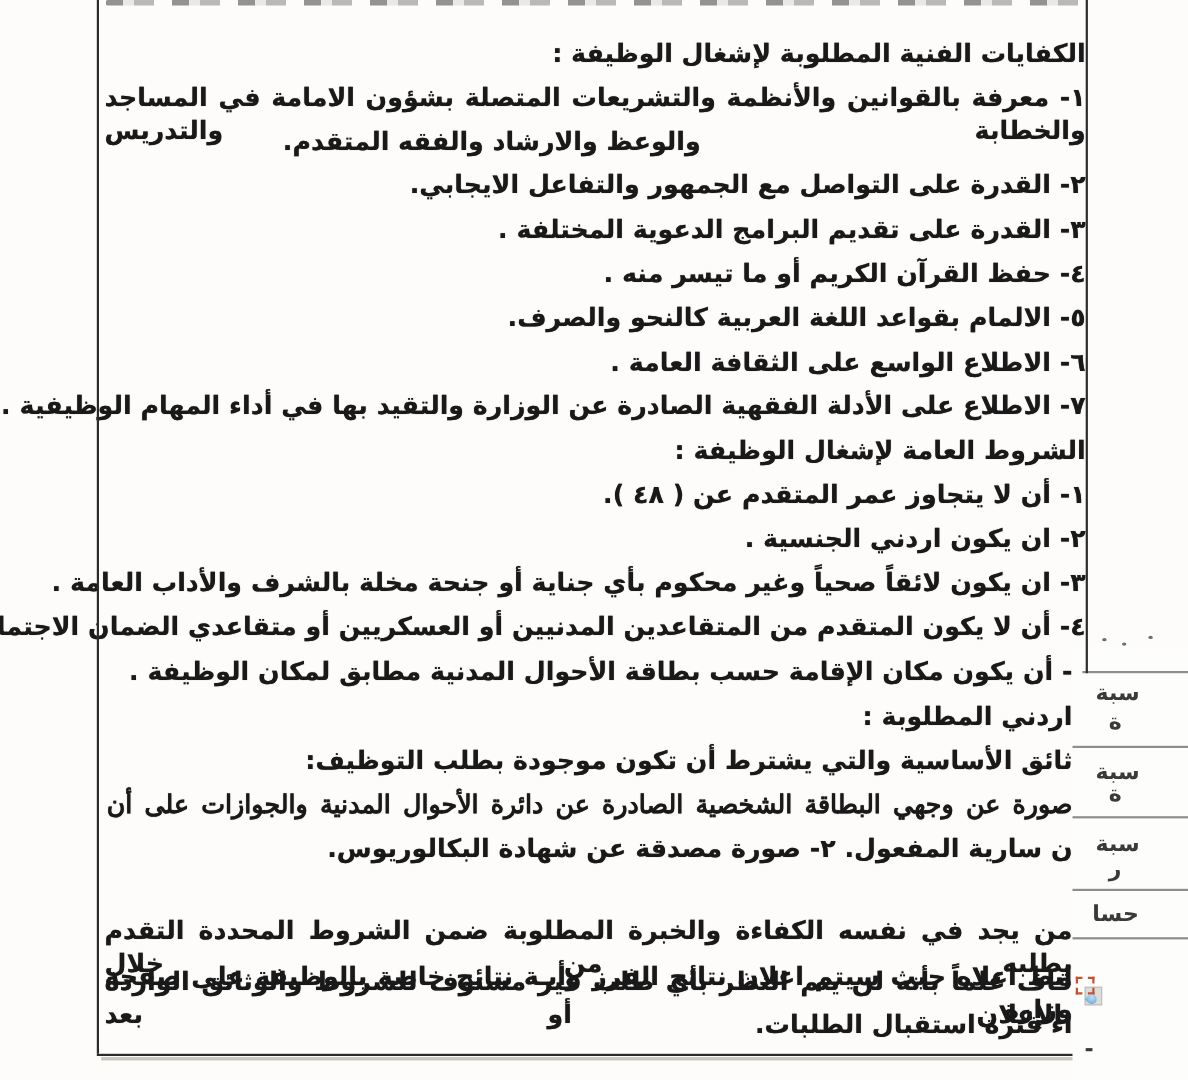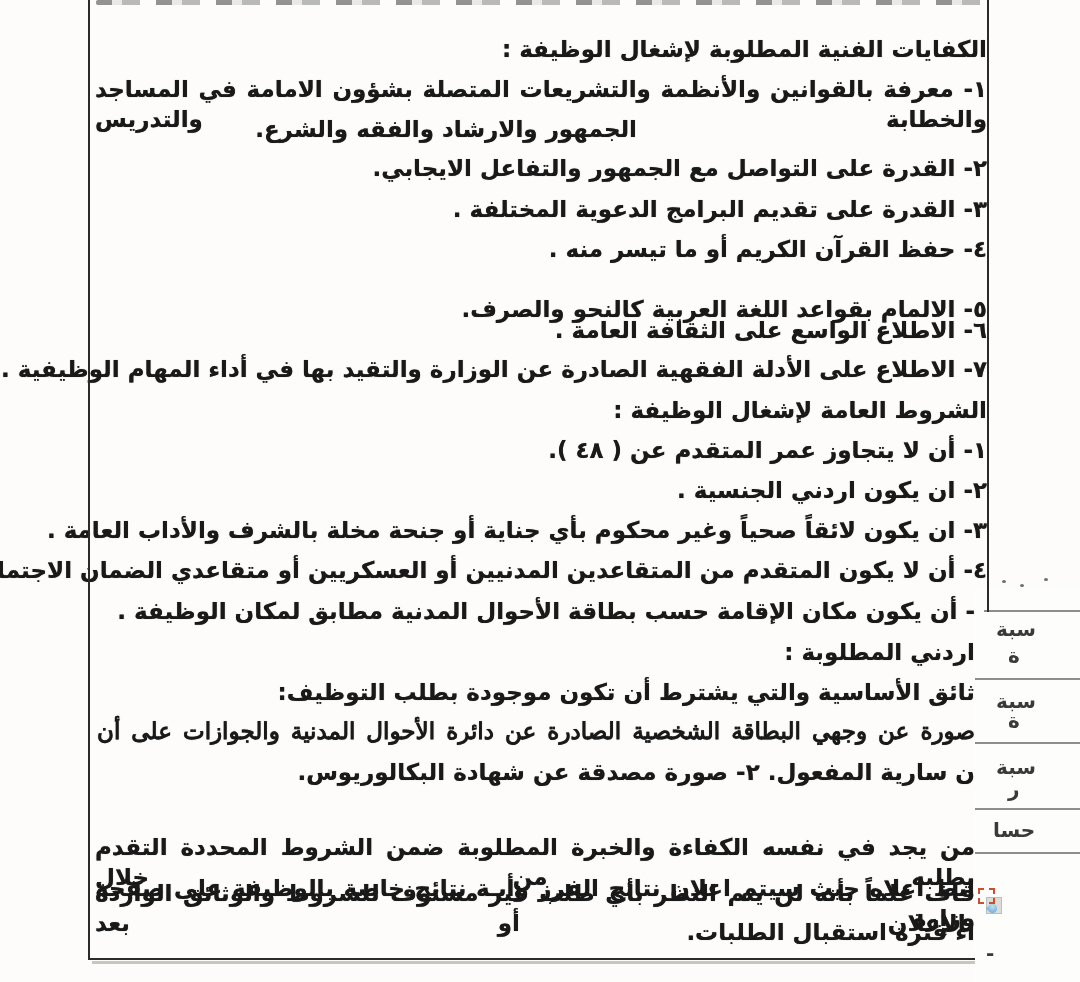--- a/index.html
+++ b/index.html
@@ -54,25 +54,25 @@
 </head>
 <body>
 
 <div class="page">
 
   <div class="topsmudge"></div>
 
   <div id="doc-lines">
       <div class="doc-line" style="top: 34px; right: 93px; text-align: right;">الكفايات الفنية المطلوبة لإشغال الوظيفة :</div>
       <div class="doc-line justify" style="top: 74px; right: 93px; left: 95px;">١- معرفة بالقوانين والأنظمة والتشريعات المتصلة بشؤون الامامة في المساجد والخطابة والتدريس</div>
-      <div class="doc-line" style="top: 114px; right: 443px;">الجمهور والارشاد والفقه والشرع.</div>
+      <div class="doc-line" style="top: 114px; right: 443px;">والوعظ والارشاد والفقه المتقدم.</div>
       <div class="doc-line" style="top: 153px; right: 93px;">٢- القدرة على التواصل مع الجمهور والتفاعل الايجابي.</div>
       <div class="doc-line" style="top: 194px; right: 93px;">٣- القدرة على تقديم البرامج الدعوية المختلفة .</div>
       <div class="doc-line" style="top: 234px; right: 93px;">٤- حفظ القرآن الكريم أو ما تيسر منه .</div>
-      <div class="doc-line" style="top: 274px; right: 93px; margin-top: 20px;">٥- الالمام بقواعد اللغة العربية كالنحو والصرف.</div>
+      <div class="doc-line" style="top: 274px; right: 93px;">٥- الالمام بقواعد اللغة العربية كالنحو والصرف.</div>
       <div class="doc-line" style="top: 315px; right: 93px;">٦- الاطلاع الواسع على الثقافة العامة .</div>
       <div class="doc-line" style="top: 354px; right: 93px;">٧- الاطلاع على الأدلة الفقهية الصادرة عن الوزارة والتقيد بها في أداء المهام الوظيفية .</div>
       <div class="doc-line" style="top: 395px; right: 93px;">الشروط العامة لإشغال الوظيفة :</div>
       <div class="doc-line" style="top: 435px; right: 93px;">١- أن لا يتجاوز عمر المتقدم عن ( ٤٨ ).</div>
       <div class="doc-line" style="top: 475px; right: 93px;">٢- ان يكون اردني الجنسية .</div>
       <div class="doc-line" style="top: 515px; right: 93px;">٣- ان يكون لائقاً صحياً وغير محكوم بأي جناية أو جنحة مخلة بالشرف والأداب العامة .</div>
       <div class="doc-line" style="top: 555px; right: 93px;">٤- أن لا يكون المتقدم من المتقاعدين المدنيين أو العسكريين أو متقاعدي الضمان الاجتماعي .</div>
       <div class="doc-line" style="top: 596px; right: 105px;">- أن يكون مكان الإقامة حسب بطاقة الأحوال المدنية مطابق لمكان الوظيفة .</div>
       <div class="doc-line" style="top: 637px; right: 105px;">اردني المطلوبة :</div>
       <div class="doc-line" style="top: 677px; right: 105px;">ثائق الأساسية والتي يشترط أن تكون موجودة بطلب التوظيف:</div>

